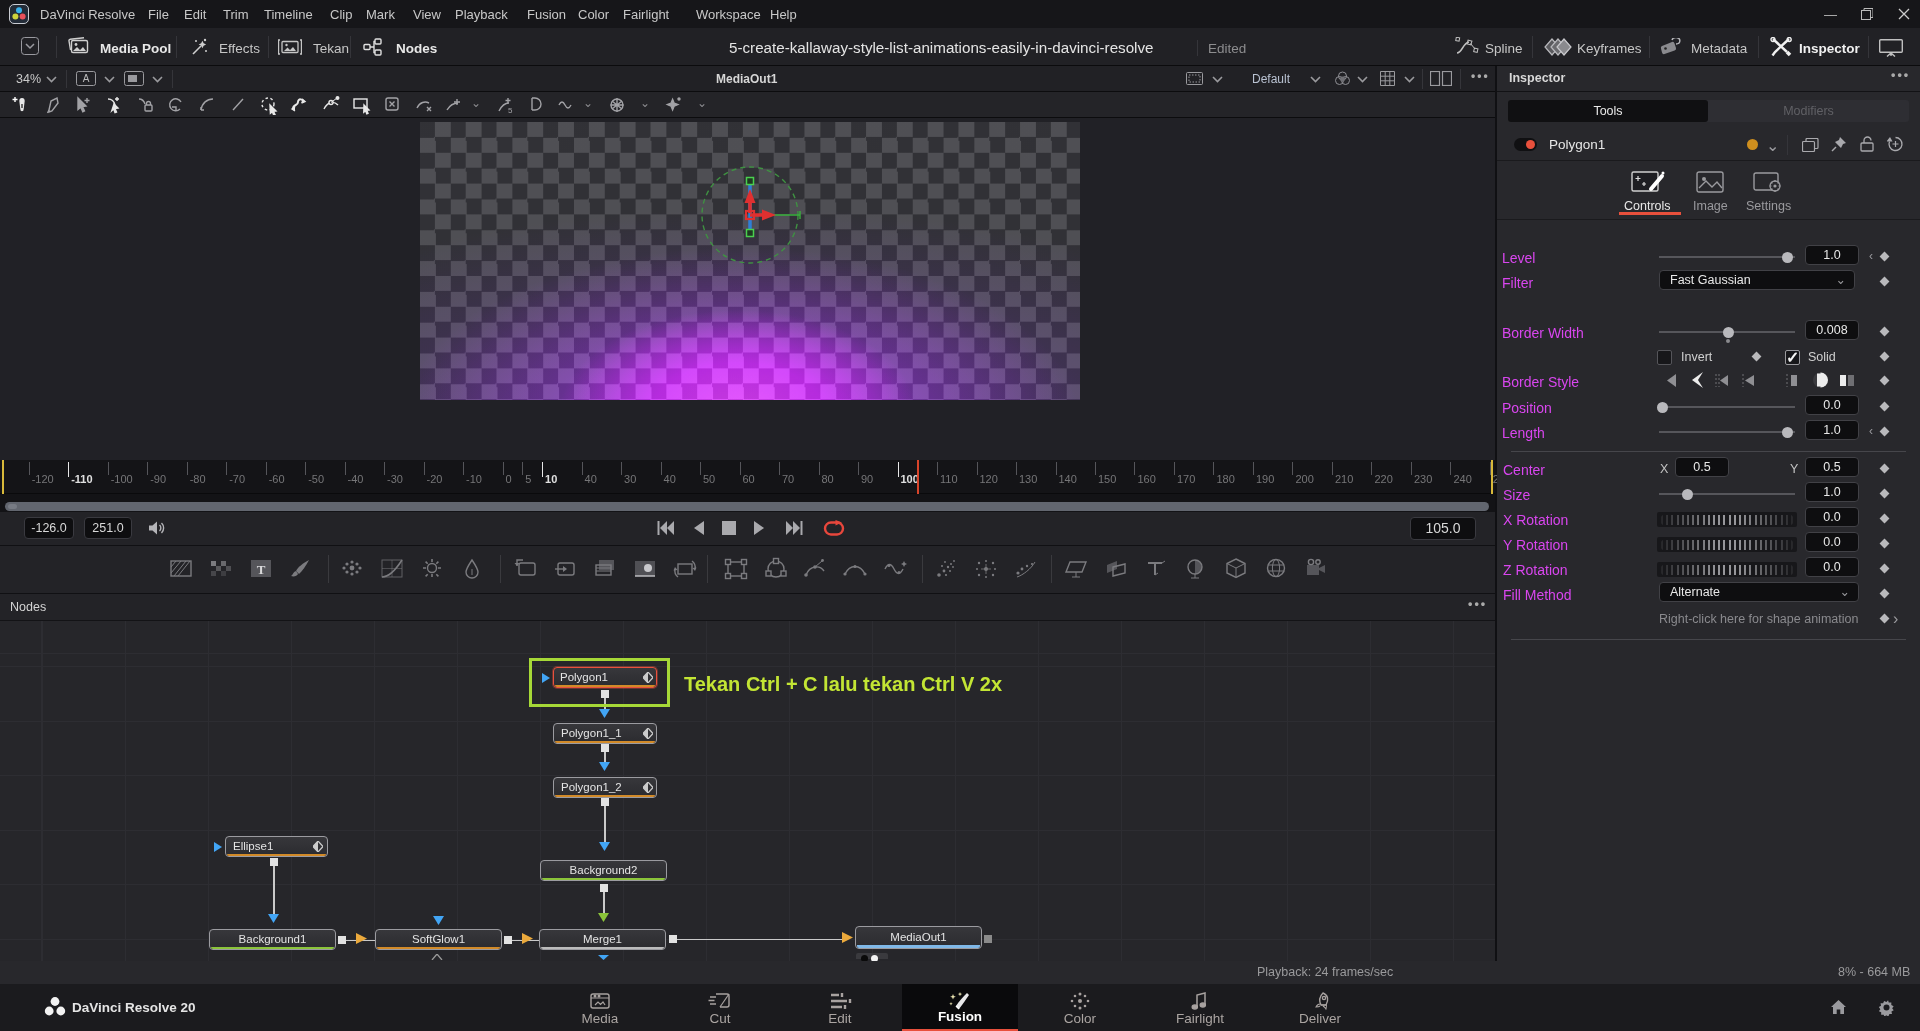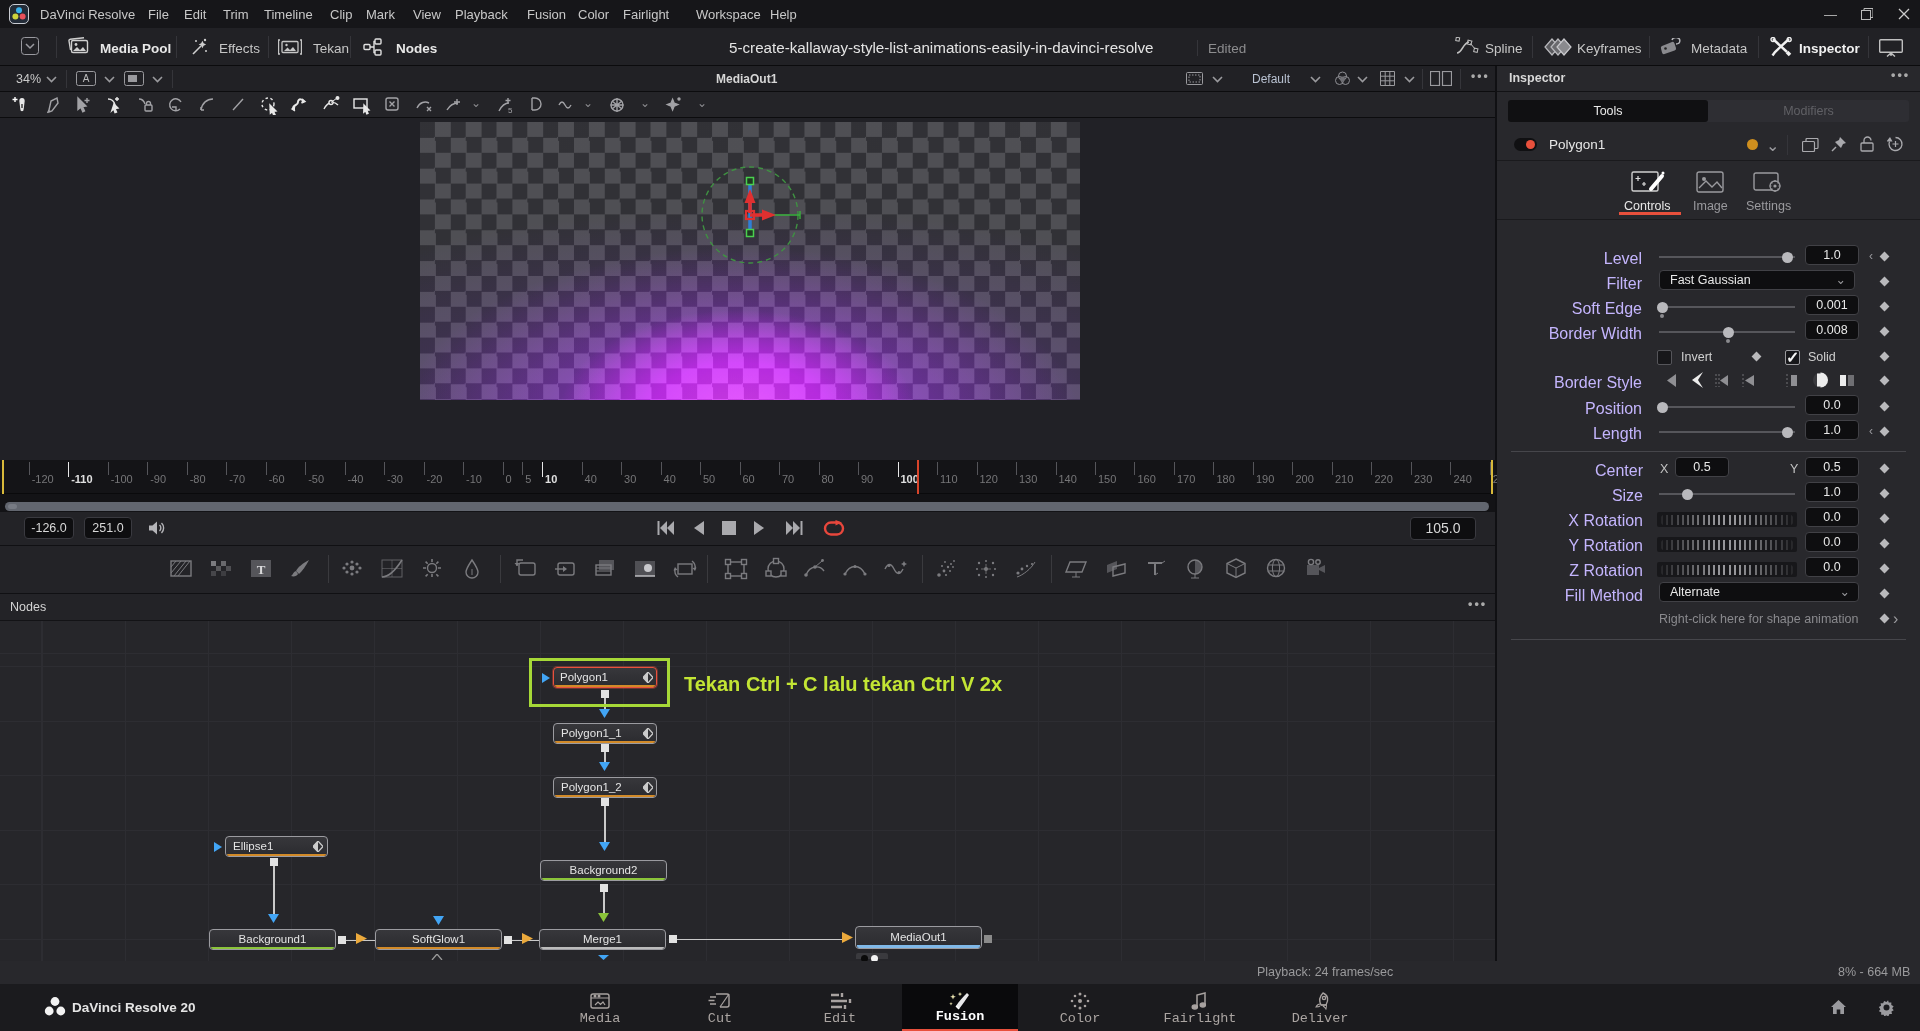--- a/index.html
+++ b/index.html
@@ -49,27 +49,27 @@
   background-position:42px 0px, 0px 45px;
 }
 .node { position:absolute; height:21px; background:linear-gradient(#37373b,#2b2b2f); border:1px solid #9b9ba0; border-radius:4px; color:#e4e4e4; font-size:11.5px; text-align:center; line-height:19px; }
 .node .stripe { position:absolute; left:1px; right:1px; bottom:0px; height:2px; border-radius:0 0 2px 2px; }
 .sq { position:absolute; width:8px; height:8px; background:#e2e2e2; }
 .wire { position:absolute; background:#c9c9c9; }
 
 #statusbar { left:0; top:961px; width:1920px; height:23px; background:#28282c; color:#9a9a9c; font-size:12.5px; }
 
 #navbar { left:0; top:984px; width:1920px; height:47px; background:#1b1b1e; color:#aba5a2; font-size:13.5px; }
-.navitem { position:absolute; top:0; width:116px; height:47px; text-align:center;font-family:Liberation Mono, monospace; }
+.navitem { position:absolute; top:0; width:116px; height:47px; text-align:center; }
 .navitem .lbl { position:absolute; bottom:5px; width:100%; }
 
 #inspector { left:1497px; top:66px; width:423px; height:895px; background:#28282c; color:#c9c9c9; }
 #insphead { position:absolute; left:0; top:0; width:423px; height:26px; border-bottom:1px solid #121215; font-size:12.5px; color:#d8d8d8; }
 .irow { position:absolute; left:0; width:423px; height:25px; }
-.ilabel { position:absolute; right:277px; top:5px; font-size:16px; color:#c4b5fd; text-align:right; width:140px; }
+.ilabel { position:absolute; right:277px; top:5px; font-size:14px; color:#d946ef; width:140px; }
 .ibox { position:absolute; background:#0e0e10; border:1px solid #414146; border-radius:4px; height:20px; color:#e8e8e8; font-size:12.5px; text-align:center; line-height:18px; }
 .track { position:absolute; height:2px; background:#56565b; top:11px; }
 .knob { position:absolute; width:11px; height:11px; border-radius:50%; background:#b9b9bd; top:6.5px; }
 .dia { position:absolute; width:7px; height:7px; background:#b9b9bc; transform:rotate(45deg); top:8px; }
 .ribbed { position:absolute; left:160px; width:140px; height:15px; top:5px; border-radius:2px; background:#17171a; }
 .ribbed:after { content:""; position:absolute; left:4px; right:4px; top:2.5px; bottom:2.5px;
   background:repeating-linear-gradient(to right, #96969a 0 2px, rgba(0,0,0,0) 2px 5.2px);
   -webkit-mask-image:linear-gradient(to right, rgba(0,0,0,0.12), #000 42%, #000 58%, rgba(0,0,0,0.12));
   mask-image:linear-gradient(to right, rgba(0,0,0,0.12), #000 42%, #000 58%, rgba(0,0,0,0.12));
   border-radius:2px; }
@@ -841,28 +841,20 @@
     <div class="knob" style="left:285px"></div>
     <div class="ibox" style="left:308px;width:54px">1.0</div>
     <span class="abs" style="left:372px;top:4px;color:#9a9a9e;font-size:12px">‹</span>
     <div class="dia" style="left:384px"></div>
   </div>
   <div class="irow" style="top:204px">
     <span class="ilabel" style="right:278px">Filter</span>
     <div class="ibox" style="left:162px;width:196px;text-align:left;padding-left:10px">Fast Gaussian<span style="position:absolute;right:8px;color:#9a9a9e">⌄</span></div>
     <div class="dia" style="left:384px"></div>
   </div>
-  <div class="irow" style="top:229px">
-    <span class="ilabel" style="right:278px">Soft Edge</span>
-    <div class="track" style="left:162px;width:136px"></div>
-    <div class="knob" style="left:160px"></div>
-    <div class="abs" style="left:163px;top:19px;width:4px;height:4px;border-radius:50%;background:#8a8a8e"></div>
-    <div class="ibox" style="left:308px;width:54px">0.001</div>
-    <div class="dia" style="left:384px"></div>
-  </div>
   <div class="irow" style="top:254px">
     <span class="ilabel" style="right:278px">Border Width</span>
     <div class="track" style="left:162px;width:136px"></div>
     <div class="knob" style="left:226px"></div>
     <div class="abs" style="left:229px;top:19px;width:4px;height:4px;border-radius:50%;background:#8a8a8e"></div>
     <div class="ibox" style="left:308px;width:54px">0.008</div>
     <div class="dia" style="left:384px"></div>
   </div>
   <div class="irow" style="top:303px">
     <span class="ilabel" style="right:278px">Border Style</span>

